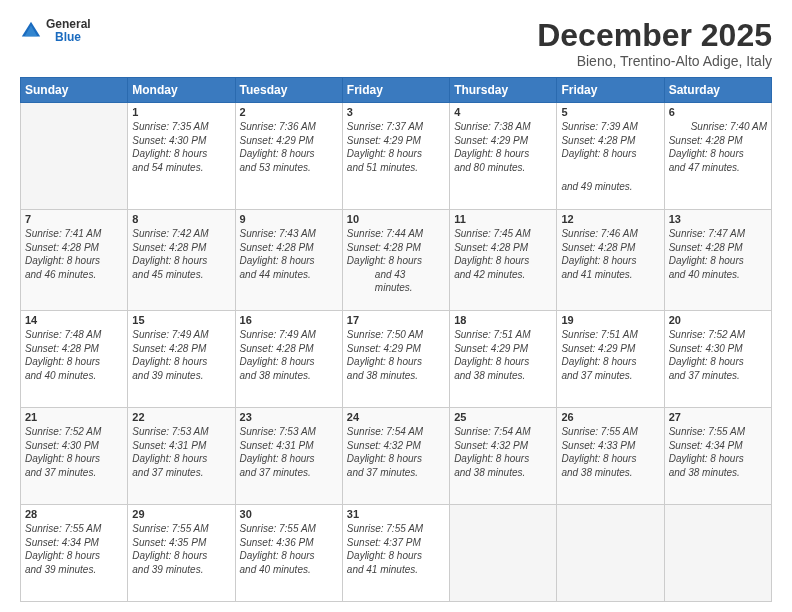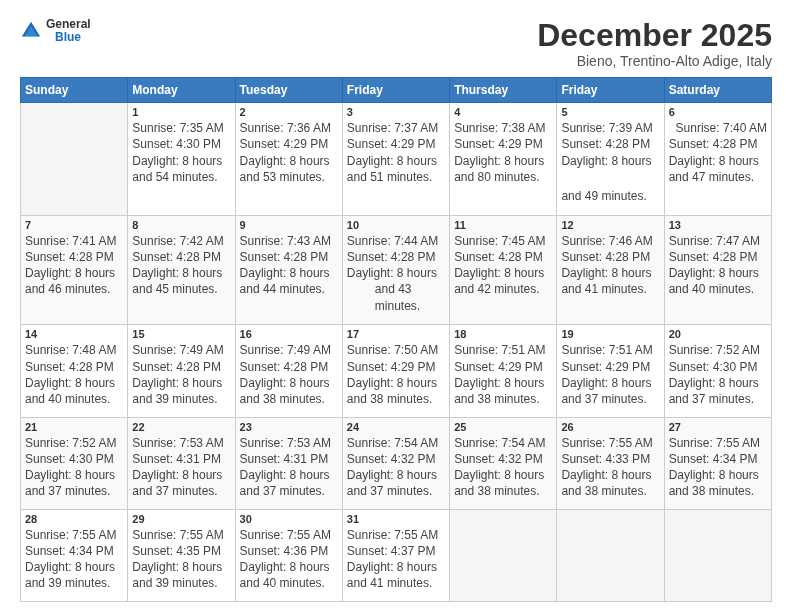--- a/index.html
+++ b/index.html
@@ -96,23 +96,24 @@
       background: #f9f9f9;
     }
     .day-number {
       font-size: 11px;
       font-weight: bold;
       color: #333;
       display: block;
       margin-bottom: 2px;
     }
     .day-info {
-      font-size: 12px;
+      font-size: 10px;
       color: #444;
       line-height: 1.4;
+      font-style: italic;
     }
     table {
       width: 100%;
       border-collapse: collapse;
     }
   </style>
 </head>
 <body>
 
 <div class="page">

